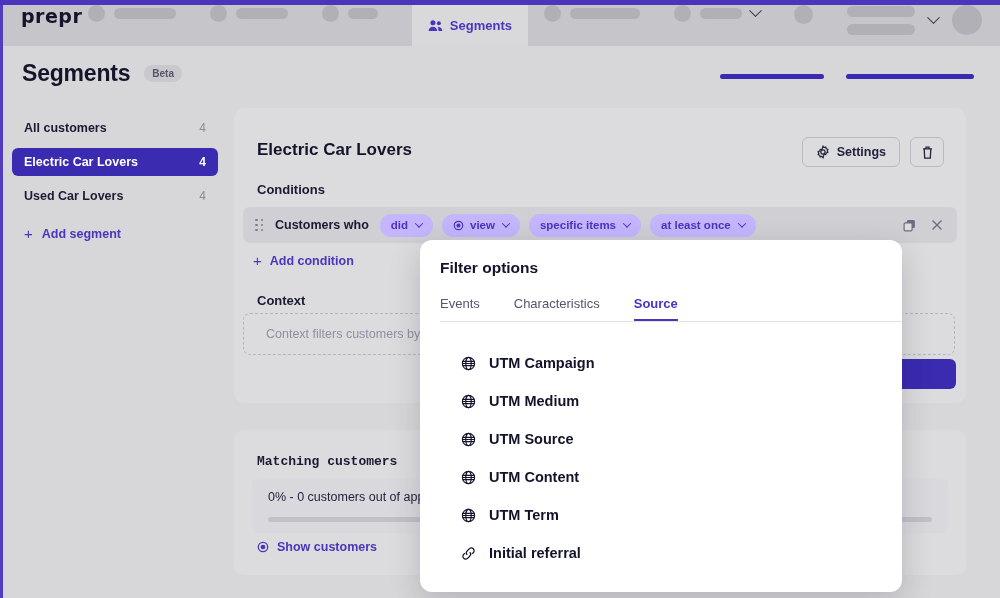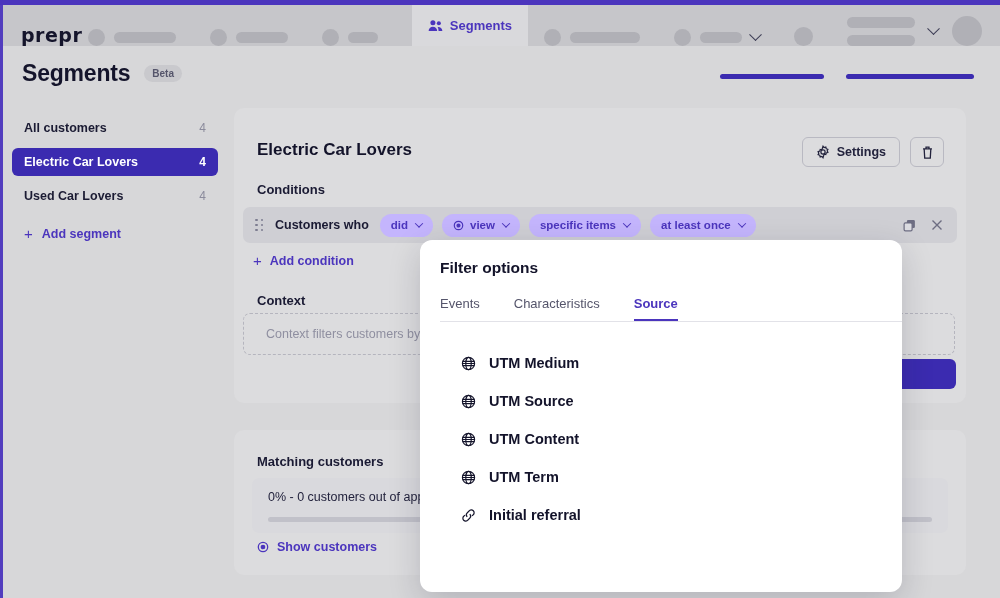--- a/index.html
+++ b/index.html
@@ -23,21 +23,21 @@
   }
   .left-edge {
     position: absolute; top: 0; left: 0; width: 3px; height: 598px;
     background: #4b35bd; opacity: .95;
   }
 
   
   .topnav {
     position: absolute; top: 5px; left: 3px; width: 997px; height: 41px;
     background: #c6c6ca;
-    display: flex; align-items: flex-end;
+    display: flex; align-items: flex-start;
   }
   .logo {
     width: 100px; padding-left: 18px;
     font-size: 19px; font-weight: 700; letter-spacing: .5px;
     color: #14142b;
     font-family: "DejaVu Sans", sans-serif;
   }
   .nav-ph { display: flex; align-items: center; gap: 9px; margin-right: 34px; }
   .ph-circle { width: 17px; height: 17px; border-radius: 50%; background: #b0b0b6; }
   .ph-bar { height: 11px; border-radius: 6px; background: #b0b0b6; }
@@ -133,21 +133,21 @@
   .save-btn {
     position: absolute; top: 359px; left: 860px; width: 96px; height: 30px;
     background: #3b2bb0; border-radius: 6px;
   }
 
   
   .match-card {
     position: absolute; top: 430px; left: 234px; width: 732px; height: 145px;
     background: #dcdcde; border-radius: 10px;
   }
-  .match-title { position: absolute; top: 24px; left: 23px; font-size: 13px; font-weight: 700; color: #1a1a33; }
+  .match-title { position: absolute; top: 24px; left: 23px; font-size: 13px; font-weight: 700; color: #1a1a33; font-family: Liberation Mono, monospace; }
   .match-inner {
     position: absolute; top: 48px; left: 18px; width: 696px; height: 55px;
     background: #d9d9dd; border-radius: 7px; padding: 12px 16px;
   }
   .match-text { font-size: 12.5px; color: #23233d; }
   .progress-track { margin-top: 13px; height: 5px; border-radius: 3px; background: #c1c1c9; }
   .show-cust {
     position: absolute; top: 110px; left: 23px; display: flex; align-items: center; gap: 8px;
     color: #4b35bd; font-size: 12.5px; font-weight: 700;
   }
@@ -374,50 +374,60 @@
 
     <div class="opt-list">
       <div class="opt">
         <span>
           <svg width="15" height="15" viewBox="0 0 16 16" fill="none" stroke="#13132a" stroke-width="1.25">
             <circle cx="8" cy="8" r="6.5"></circle>
               <ellipse cx="8" cy="8" rx="2.9" ry="6.5"></ellipse>
             <path d="M1.7 5.7h12.6M1.7 10.3h12.6M1.5 8h13"></path>
           </svg>
         </span>
-        <span>UTM Medium</span>
+        <span>UTM Campaign</span>
       </div>
       <div class="opt">
         <span>
           <svg width="15" height="15" viewBox="0 0 16 16" fill="none" stroke="#13132a" stroke-width="1.25">
             <circle cx="8" cy="8" r="6.5"></circle>
               <ellipse cx="8" cy="8" rx="2.9" ry="6.5"></ellipse>
             <path d="M1.7 5.7h12.6M1.7 10.3h12.6M1.5 8h13"></path>
           </svg>
         </span>
-        <span>UTM Source</span>
+        <span>UTM Medium</span>
       </div>
       <div class="opt">
         <span>
           <svg width="15" height="15" viewBox="0 0 16 16" fill="none" stroke="#13132a" stroke-width="1.25">
             <circle cx="8" cy="8" r="6.5"></circle>
               <ellipse cx="8" cy="8" rx="2.9" ry="6.5"></ellipse>
             <path d="M1.7 5.7h12.6M1.7 10.3h12.6M1.5 8h13"></path>
           </svg>
         </span>
-        <span>UTM Content</span>
+        <span>UTM Source</span>
       </div>
       <div class="opt">
         <span>
           <svg width="15" height="15" viewBox="0 0 16 16" fill="none" stroke="#13132a" stroke-width="1.25">
             <circle cx="8" cy="8" r="6.5"></circle>
               <ellipse cx="8" cy="8" rx="2.9" ry="6.5"></ellipse>
             <path d="M1.7 5.7h12.6M1.7 10.3h12.6M1.5 8h13"></path>
           </svg>
         </span>
+        <span>UTM Content</span>
+      </div>
+      <div class="opt">
+        <span>
+          <svg width="15" height="15" viewBox="0 0 16 16" fill="none" stroke="#13132a" stroke-width="1.25">
+            <circle cx="8" cy="8" r="6.5"></circle>
+              <ellipse cx="8" cy="8" rx="2.9" ry="6.5"></ellipse>
+            <path d="M1.7 5.7h12.6M1.7 10.3h12.6M1.5 8h13"></path>
+          </svg>
+        </span>
         <span>UTM Term</span>
       </div>
       <div class="opt">
         <span>
           <svg width="15" height="15" viewBox="0 0 16 16" fill="none" stroke="#13132a" stroke-width="1.3">
             <path d="M6.6 9.4a3 3 0 010-4.2l2-2a3 3 0 114.2 4.2l-1 1"></path>
             <path d="M9.4 6.6a3 3 0 010 4.2l-2 2a3 3 0 11-4.2-4.2l1-1"></path>
           </svg>
         </span>
         <span>Initial referral</span>

